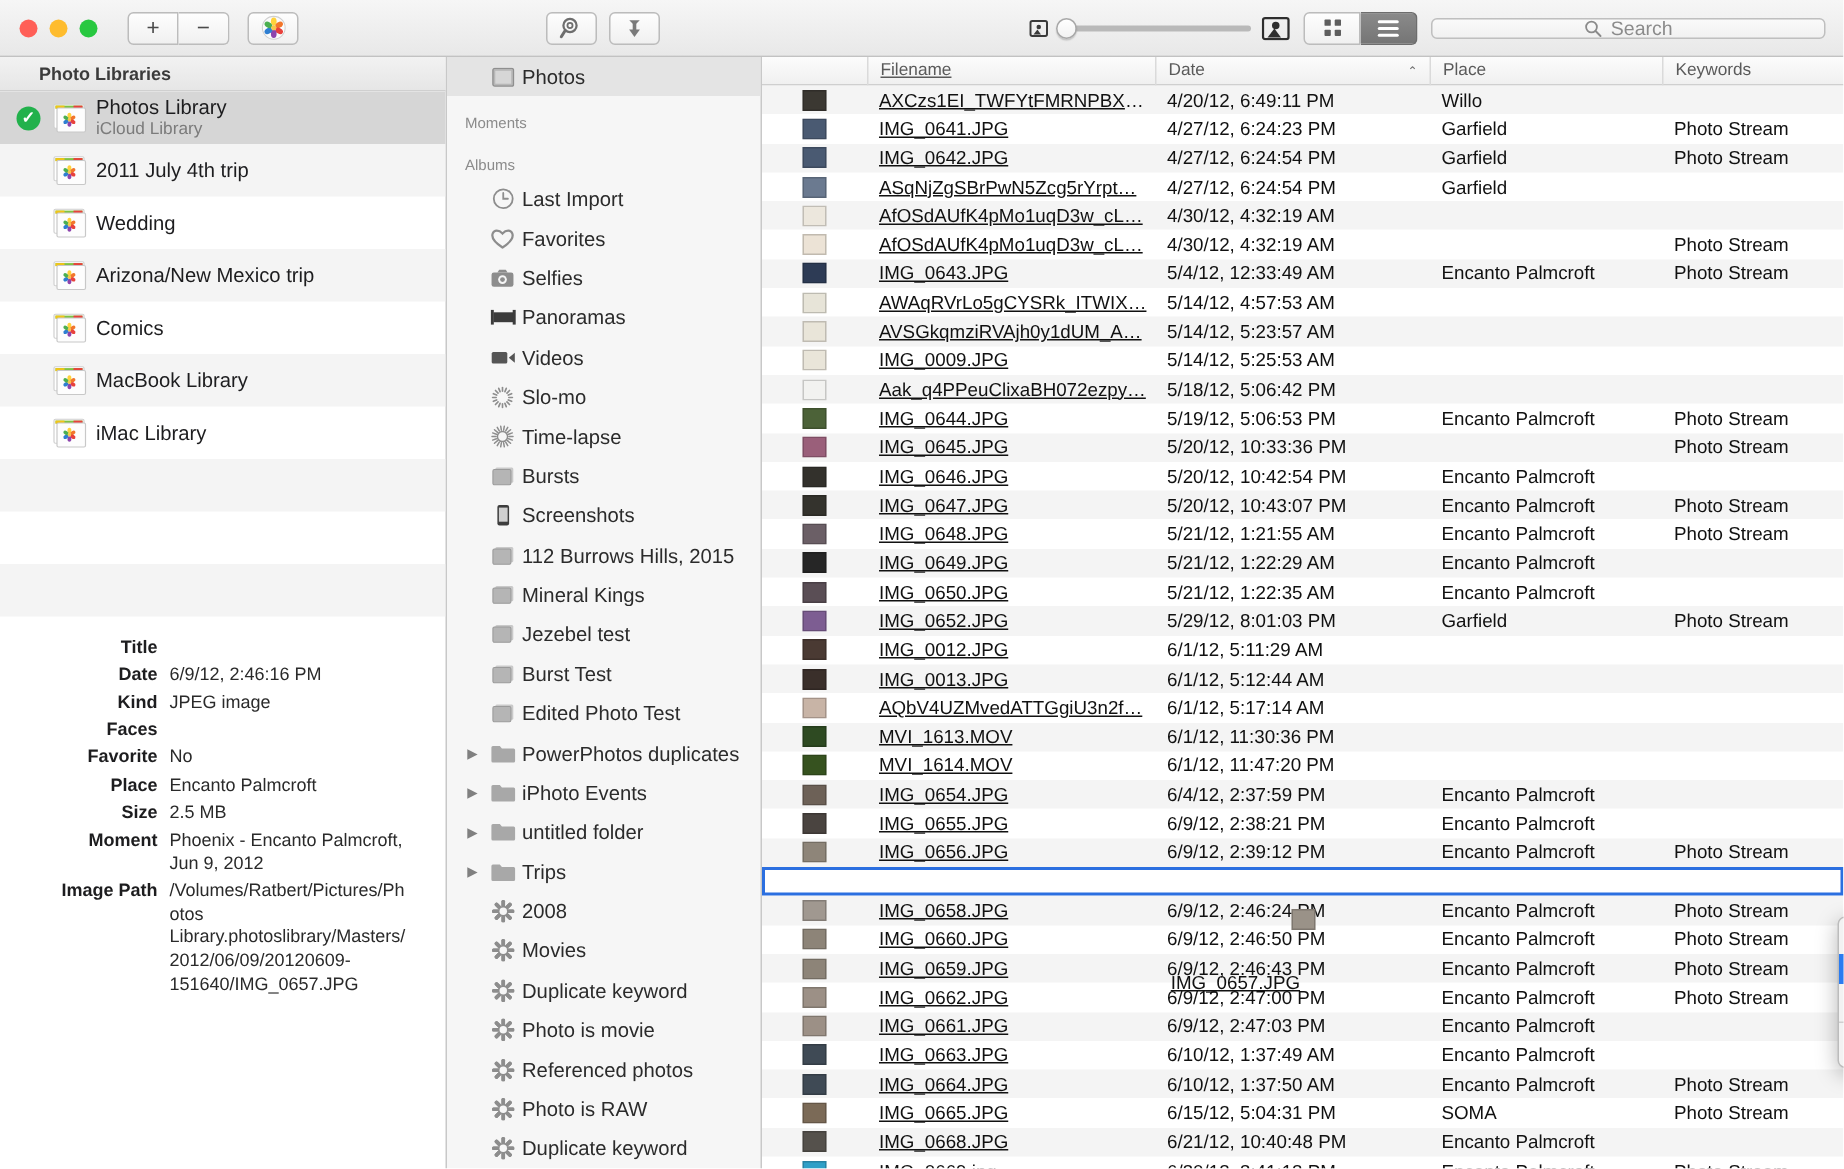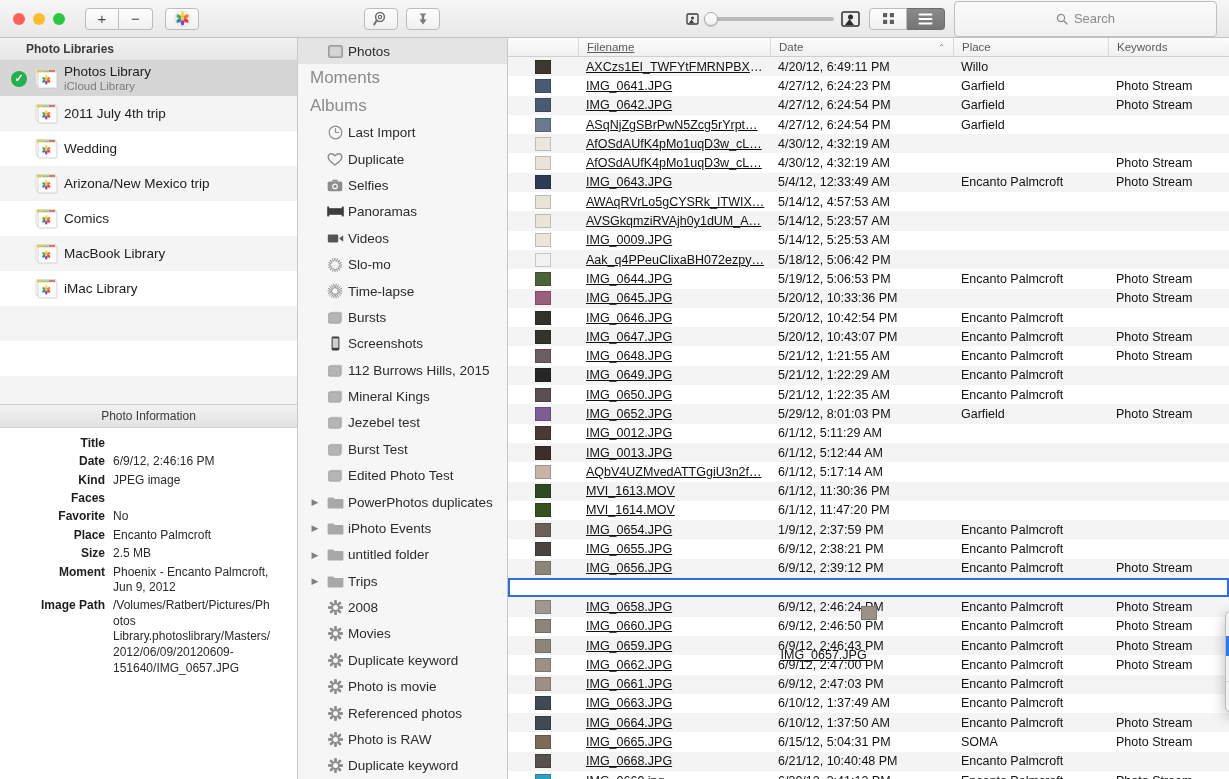--- a/index.html
+++ b/index.html
@@ -45,21 +45,21 @@
   .grp-center { position: absolute; left: 364px; display: flex; gap: 8px; }
   .grp-right { position: absolute; right: 0; display: flex; align-items: center; gap: 9px; padding-right: 12px; }
 
   .zoomslider { display: flex; align-items: center; gap: 7px; }
   .slider-track { position: relative; width: 128px; height: 4px; background: #b9b9b9; border-radius: 2px; }
   .slider-knob { position: absolute; left: -2px; top: -5px; width: 14px; height: 14px; border-radius: 50%;
     background: linear-gradient(#ffffff,#f2f2f2); border: 1px solid #a8a8a8; box-shadow: 0 1px 1px rgba(0,0,0,.18); }
   .ph-icon-sm, .ph-icon-lg { display: inline-flex; align-items: center; justify-content: center; }
 
   .searchbox {
-    width: 263px; height: 36px;
+    width: 263px; height: 14px;
     background: linear-gradient(#fafafa,#f1f1f1);
     border: 1px solid #bfbfbf; border-radius: 4px;
     display: flex; align-items: center; justify-content: center; gap: 6px;
     color: #8b8b8b; font-size: 13px;
   }
 
   
   .body { flex: 1; display: flex; min-height: 0; }
 
   
@@ -105,21 +105,21 @@
   .info-value.path { line-height: 1.3; }
 
   
   .albumpane { width: 210px; flex: 0 0 210px; background: #f6f6f6; border-right: 1px solid #c8c8c8;
     display: flex; flex-direction: column; overflow: hidden; position: relative; }
   .alb-row { height: 29px; display: flex; align-items: center; font-size: 13.5px; color: #2b2b2b; padding-left: 10px; }
   .alb-row.selected { background: #e4e4e4; }
   .alb-disclose { width: 14px; flex: 0 0 14px; display: flex; align-items: center; justify-content: center;
     font-size: 9px; color: #808080; }
   .alb-ico { width: 26px; flex: 0 0 26px; display: flex; align-items: center; justify-content: center; color: #8a8a8a; }
-  .alb-section { height: 30px; display: flex; align-items: flex-end; padding: 0 0 4px 12px; font-size: 17px; color: #8b8b8b; }
+  .alb-section { height: 30px; display: flex; align-items: flex-end; padding: 0 0 4px 12px; font-size: 10px; color: #8b8b8b; }
   .alb-label { white-space: nowrap; overflow: hidden; text-overflow: ellipsis; }
 
   
   .tablepane { flex: 1; display: flex; flex-direction: column; min-width: 0; background: #fff; position: relative; }
   .thead { height: 19px; flex: 0 0 19px; display: flex; align-items: center;
     background: linear-gradient(#fcfcfc,#f0f0f0); border-bottom: 1px solid #cfcfcf; font-size: 11.5px; color: #5a5a5a; }
   .th { position: relative; height: 19px; display: flex; align-items: center; padding-left: 8px;
     border-left: 1px solid #dadada; }
   .th:first-child { border-left: none; }
   .th .sortarrow { position: absolute; right: 8px; font-size: 8px; color: #707070; }
@@ -423,21 +423,20 @@
 </svg>
             </div>
             <div class="lib-text">
               <span class="lib-title">iMac Library</span>
             </div>
           </div>
           <div class="empty-row alt"></div>
           <div class="empty-row"></div>
           <div class="empty-row alt"></div>
         </div>
-      <div class="info-header">Photo Information</div>
       <div class="info-body" id="info-body">
           <div class="info-row">
             <div class="info-label">Title</div>
             <div class="info-value"></div>
           </div>
           <div class="info-row">
             <div class="info-label">Date</div>
             <div class="info-value">6/9/12, 2:46:16 PM</div>
           </div>
           <div class="info-row">
@@ -498,21 +497,21 @@
           </span>
           <span class="alb-label">Last Import</span>
         </div>
         <div class="alb-row">
           <span class="alb-disclose"></span>
           <span class="alb-ico">
             <svg width="16" height="14" viewBox="0 0 16 14">
               <path d="M8 13 C2 9 0.6 5.8 1.5 3.6 C2.4 1.4 5.4 1 8 3.7 C10.6 1 13.6 1.4 14.5 3.6 C15.4 5.8 14 9 8 13 Z" fill="none" stroke="#8d8d8d" stroke-width="1.5"></path>
             </svg>
           </span>
-          <span class="alb-label">Duplicate</span>
+          <span class="alb-label">Favorites</span>
         </div>
         <div class="alb-row">
           <span class="alb-disclose"></span>
           <span class="alb-ico">
             <svg width="16" height="13" viewBox="0 0 16 13">
               <rect x=".7" y="2.6" width="14.6" height="9.6" rx="1.6" fill="#8d8d8d"></rect>
               <path d="M4.6 2.6 L5.8 .8 H10.2 L11.4 2.6 Z" fill="#8d8d8d"></path>
               <circle cx="8" cy="7.4" r="2.9" fill="#f6f6f6"></circle>
               <circle cx="8" cy="7.4" r="1.6" fill="#8d8d8d"></circle>
             </svg>
@@ -1066,21 +1065,21 @@
             <div class="td col-file">MVI_1614.MOV</div>
             <div class="td col-date">6/1/12, 11:47:20 PM</div>
             <div class="td col-place"></div>
             <div class="td col-kw"></div>
           </div>
           <div class="trow alt">
             <div class="td col-thumb">
               <span class="thumb" style="background:#6d6157"></span>
             </div>
             <div class="td col-file">IMG_0654.JPG</div>
-            <div class="td col-date">1/9/12, 2:37:59 PM</div>
+            <div class="td col-date">6/4/12, 2:37:59 PM</div>
             <div class="td col-place">Encanto Palmcroft</div>
             <div class="td col-kw"></div>
           </div>
           <div class="trow">
             <div class="td col-thumb">
               <span class="thumb" style="background:#4a4440"></span>
             </div>
             <div class="td col-file">IMG_0655.JPG</div>
             <div class="td col-date">6/9/12, 2:38:21 PM</div>
             <div class="td col-place">Encanto Palmcroft</div>

